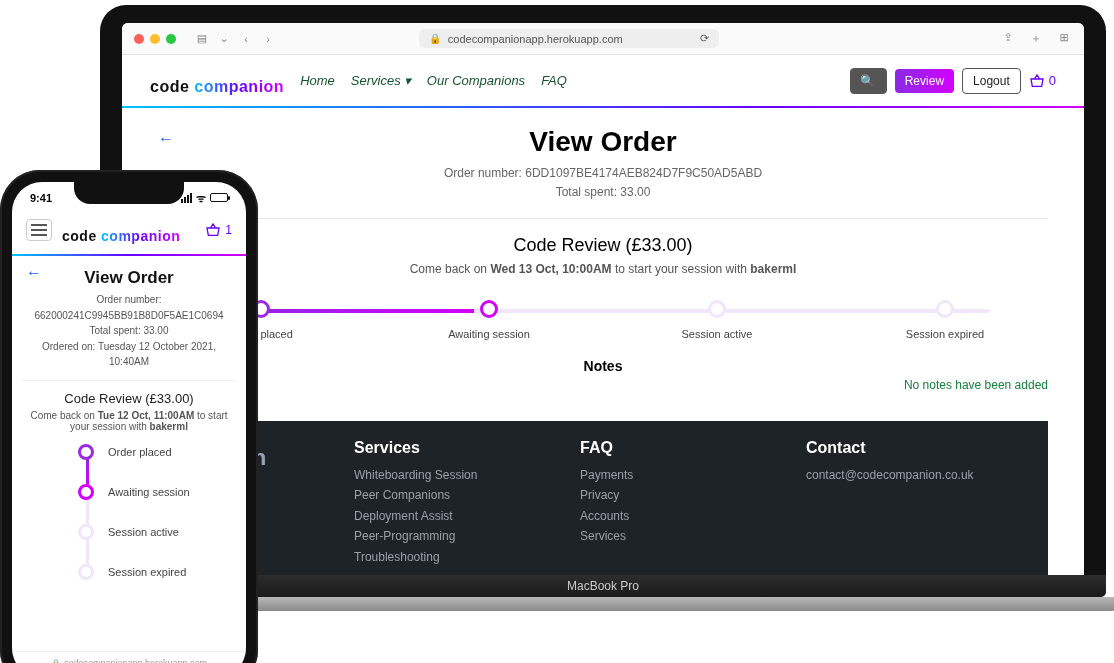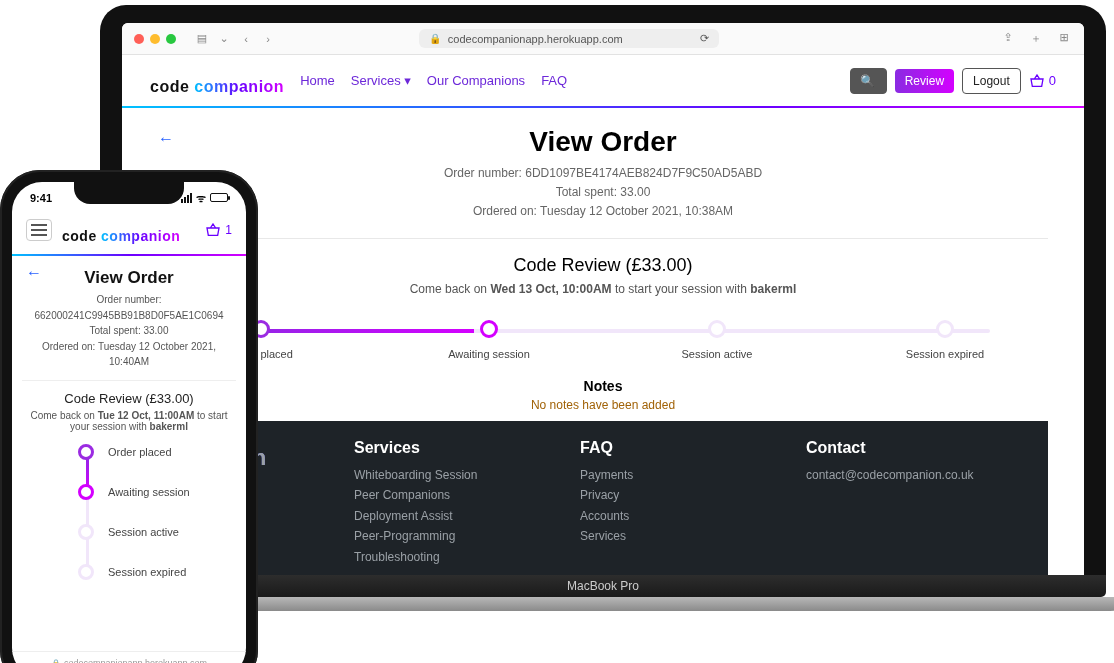--- a/index.html
+++ b/index.html
@@ -93,21 +93,21 @@
     font-size: 13px;
     color:#555;
   }
   .brand { font-weight:600; letter-spacing:0.5px; font-size:16px;margin-top:13px; }
   .brand .code { color:#111; }
   .brand .companion {
     background: linear-gradient(90deg, #00c2ff, #6a00ff, #d400ff);
     -webkit-background-clip: text; background-clip:text; color:transparent;
     font-weight:700;
   }
-  .nav-link { color:#6d28d9; cursor:pointer; }
+  .nav-link { color:#14532d; cursor:pointer;font-style:italic; }
   .nav-right { margin-left:auto; display:flex; align-items:center; gap:8px; }
   .btn {
     border:1px solid #555; border-radius:4px; padding:5px 10px;
     font-size:12px; cursor:pointer; background:#fff; color:#222;
   }
   .btn-dark { background:#555; border-color:#555; color:#fff; }
   .btn-grad {
     border:none; color:#fff;
     background: linear-gradient(90deg,#8a2be2,#d400ff);
   }
@@ -146,21 +146,21 @@
     background: linear-gradient(90deg,#8a2be2,#d400ff);
     width:33.3%;
   }
   .steps { display:flex; justify-content:space-between; position:relative; }
   .step { display:flex; flex-direction:column; align-items:center; width:110px; font-size:11px; color:#444; }
   .step-dot { width:18px; height:18px; border-radius:50%; background:#fff; border:3px solid #f1e6fa; margin-bottom:10px; }
   .step.done .step-dot { border-color:#9b2be2; }
   .step.current .step-dot { border-color:#d400ff; }
 
   .notes-h { text-align:center; font-size:14px; font-weight:600; margin-top:18px; }
-  .notes-p { text-align:center; font-size:12px; color:#a16207; margin-top:4px; }
+  .notes-p { text-align:right; font-size:12px; color:#15803d; margin-top:4px; }
 
   
   .footer {
     margin-top:auto;
     background:#1e2328;
     color:#cfd3d8;
     padding: 18px 36px 8px;
     display:grid;
     grid-template-columns: 140px 1fr 1fr 1fr;
     gap: 20px;
@@ -314,24 +314,20 @@
         <h1 class="page-title">View Order</h1>
         <div class="meta">
           <div>
             <span>Order number:</span>
             <span>6DD1097BE4174AEB824D7F9C50AD5ABD</span>
           </div>
           <div>
             <span>Total spent:</span>
             <span>33.00</span>
           </div>
-          <div>
-            <span>Ordered on:</span>
-            <span>Tuesday 12 October 2021, 10:38AM</span>
-          </div>
         </div>
         <hr class="hr">
 
         <div class="section-title">
           <span>Code Review</span>
           <span>(£33.00)</span>
         </div>
         <div class="section-sub">
           <span>Come back on </span><strong>Wed 13 Oct, 10:00AM</strong><span> to start your session with </span><strong>bakerml</strong>
         </div>

